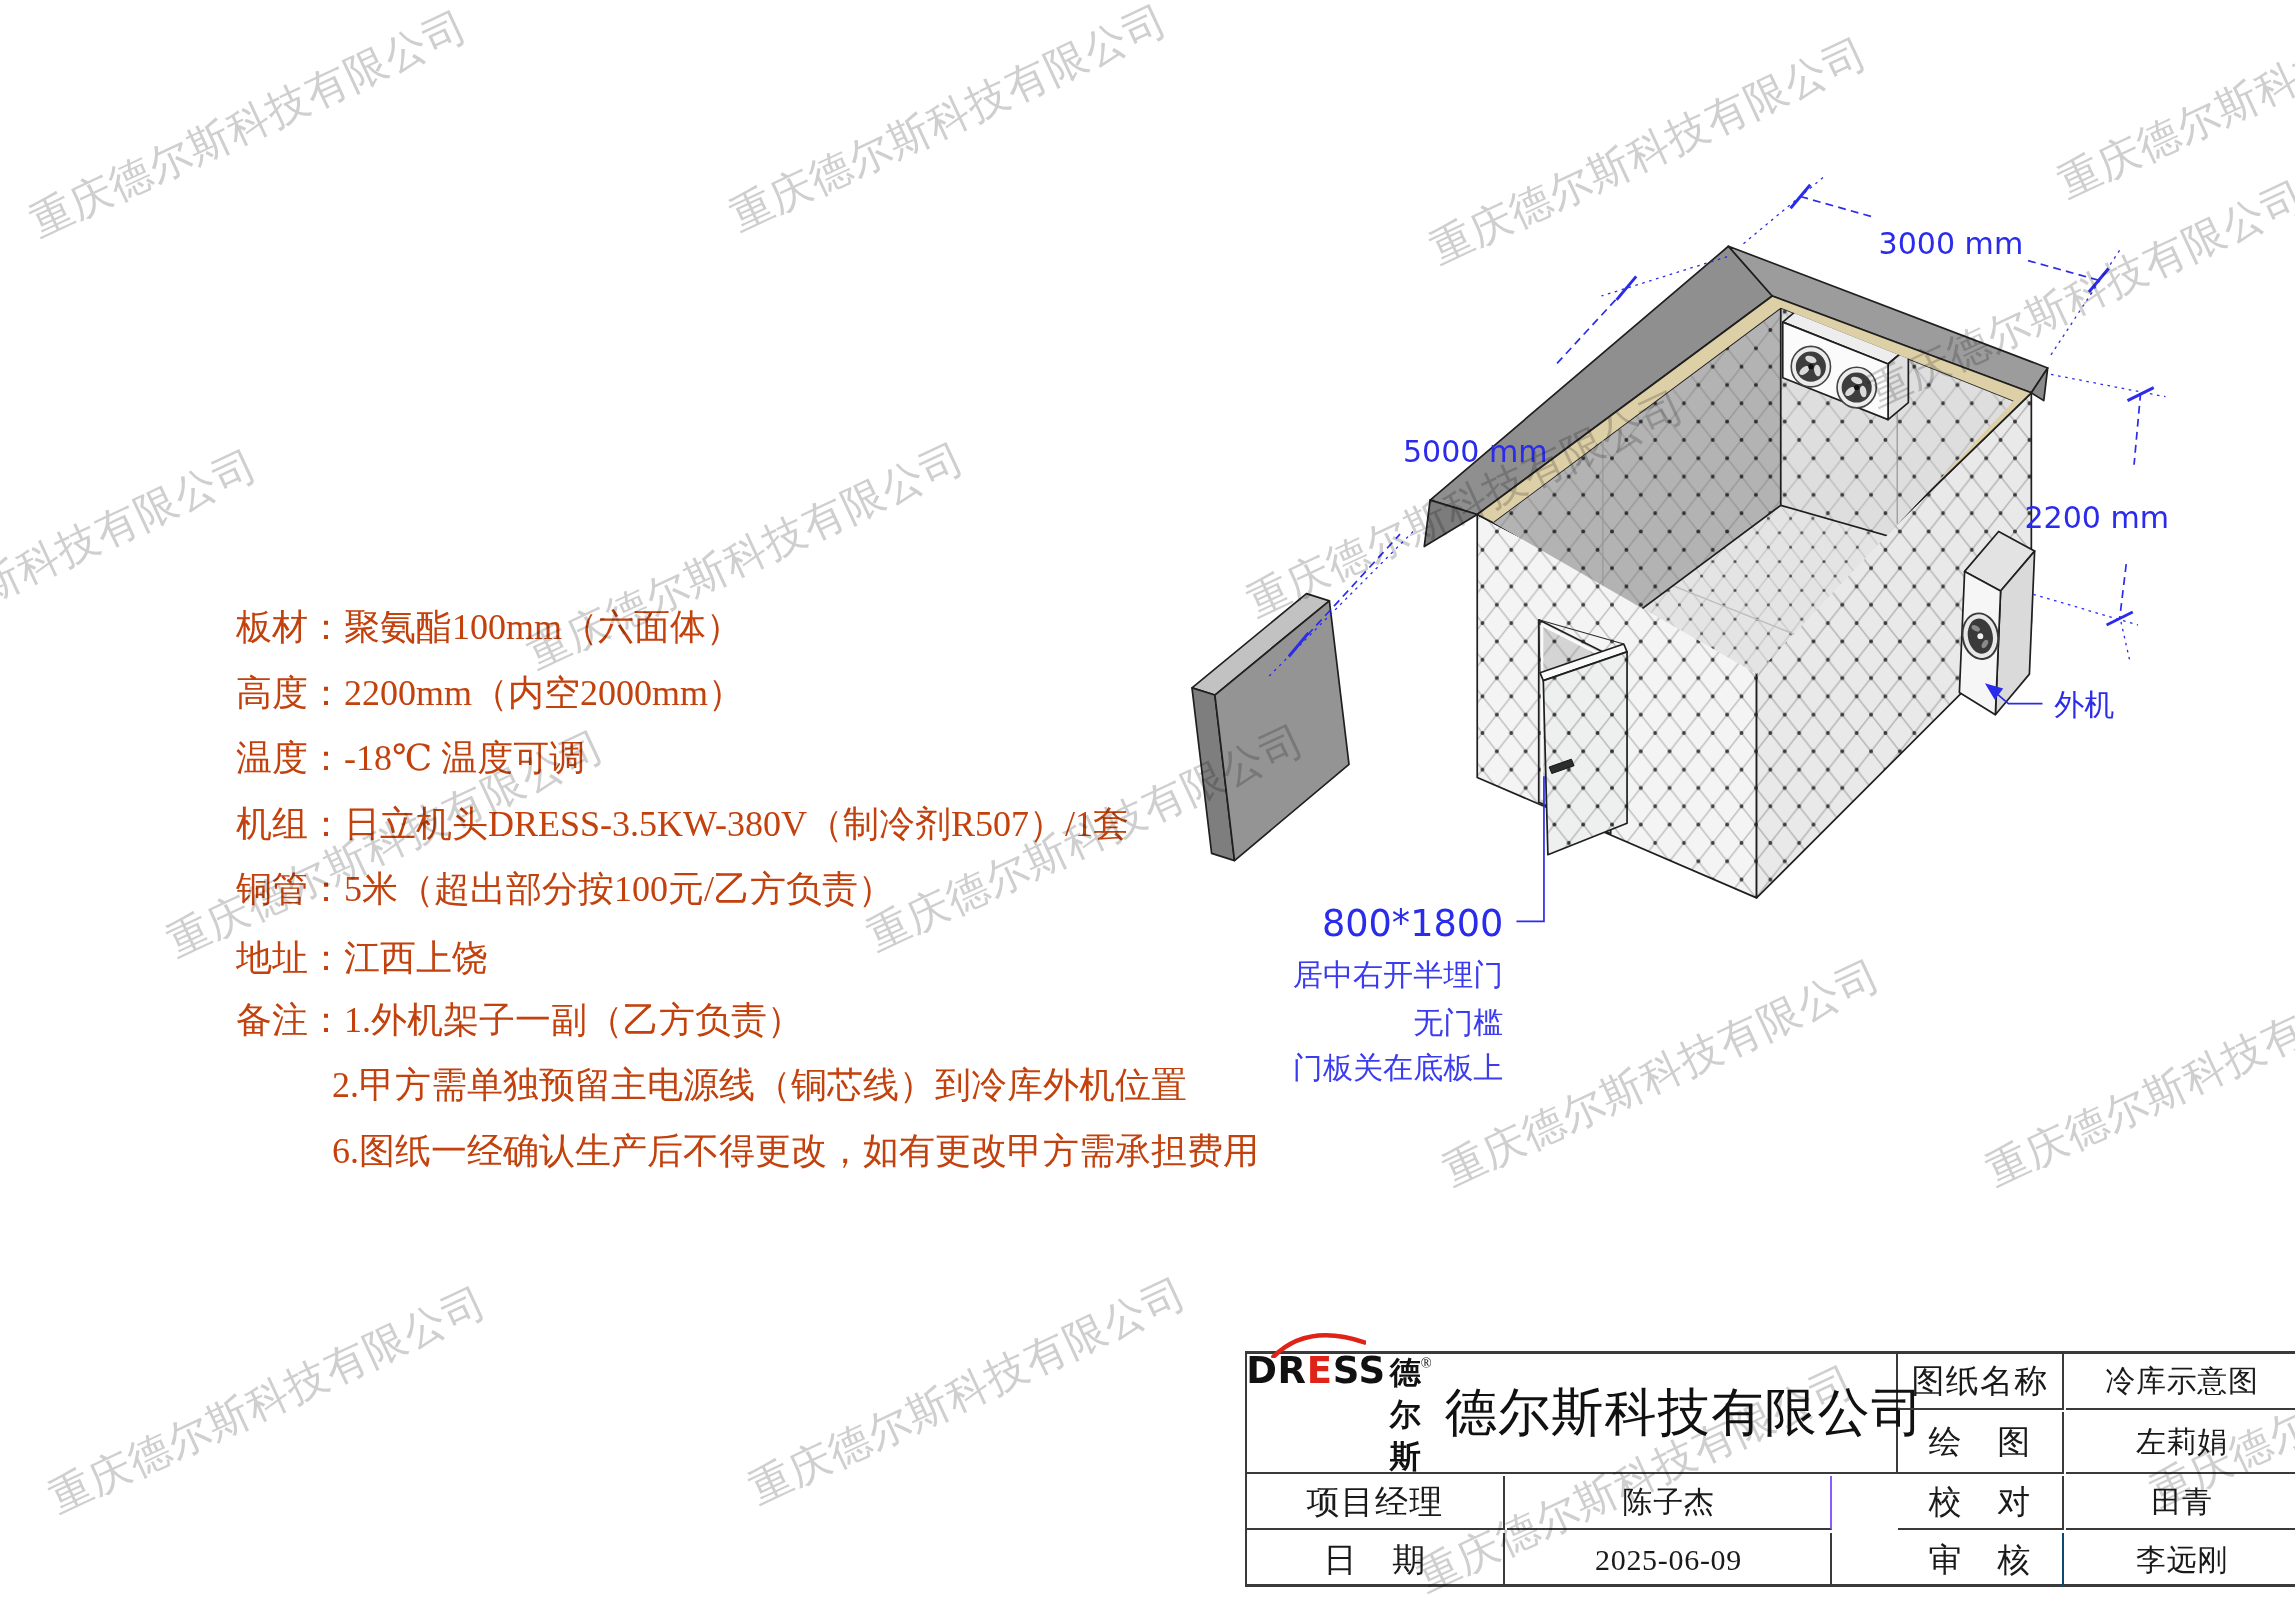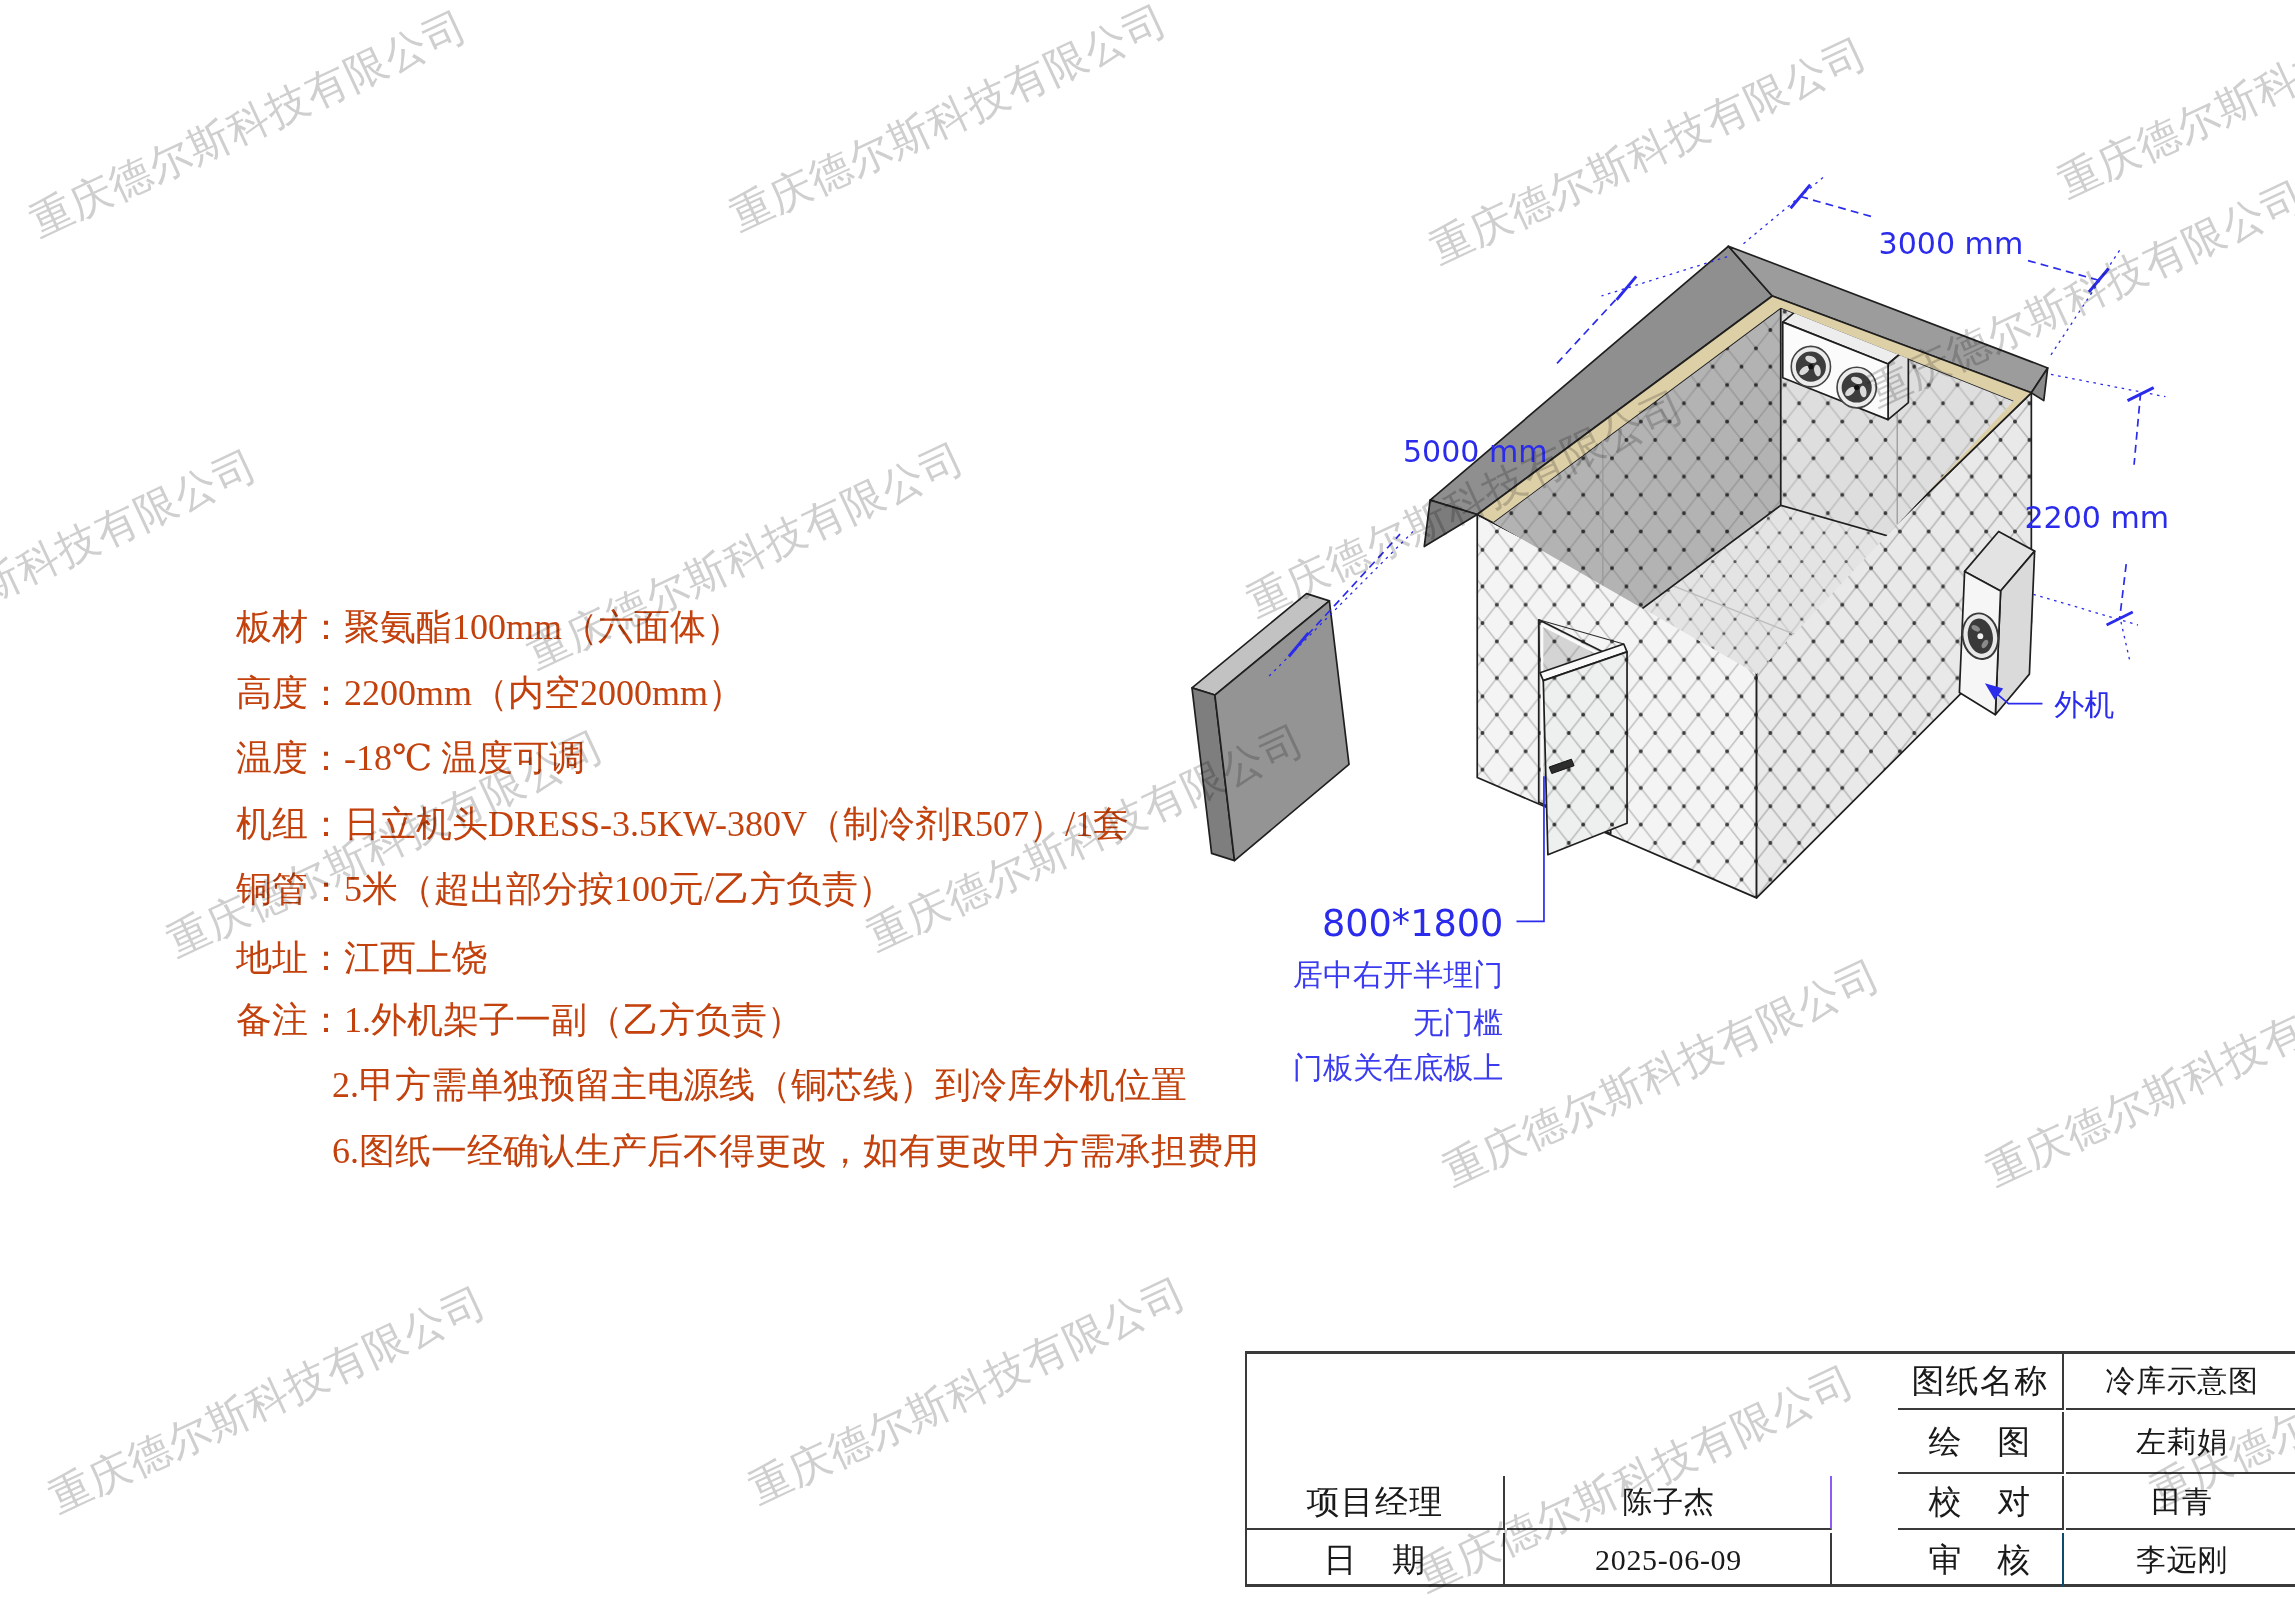--- a/index.html
+++ b/index.html
@@ -247,20 +247,31 @@
     <div class="spec-line" style="top:734px">温度：-18℃ 温度可调</div>
     <div class="spec-line" style="top:800px">机组：日立机头DRESS-3.5KW-380V（制冷剂R507）/1套</div>
     <div class="spec-line" style="top:865px">铜管：5米（超出部分按100元/乙方负责）</div>
     <div class="spec-line" style="top:934px">地址：江西上饶</div>
     <div class="spec-line" style="top:996px">备注：1.外机架子一副（乙方负责）</div>
     <div class="spec-line indent" style="top:1061px">2.甲方需单独预留主电源线（铜芯线）到冷库外机位置</div>
     <div class="spec-line indent" style="top:1127px">6.图纸一经确认生产后不得更改，如有更改甲方需承担费用</div>
   </div>
 
   <div class="tb">
+    <div class="cell cell-company">
+      <span class="logo">
+        <svg width="98" height="26" viewBox="0 0 150 40">
+          <path d="M8,38 Q60,-14 148,16" fill="none" stroke="#e02318" stroke-width="7" stroke-linecap="round"></path>
+        </svg>
+        <span class="latin"><span>DR</span><span class="red">E</span><span>SS</span></span>
+        <span class="cnpart">德尔斯</span>
+        <span class="reg">®</span>
+      </span>
+      <span class="company-name">德尔斯科技有限公司</span>
+    </div>
     <div class="cell cell-dn-l lab">图纸名称</div>
     <div class="cell cell-dn-v val">冷库示意图</div>
     <div class="cell cell-dr-l lab">绘　图</div>
     <div class="cell cell-dr-v val">左莉娟</div>
     <div class="cell cell-pm-l lab">项目经理</div>
     <div class="cell cell-pm-v val">陈子杰</div>
     <div class="cell cell-ck-l lab">校　对</div>
     <div class="cell cell-ck-v val">田青</div>
     <div class="cell cell-dt-l lab">日　期</div>
     <div class="cell cell-dt-v val">2025-06-09</div>

